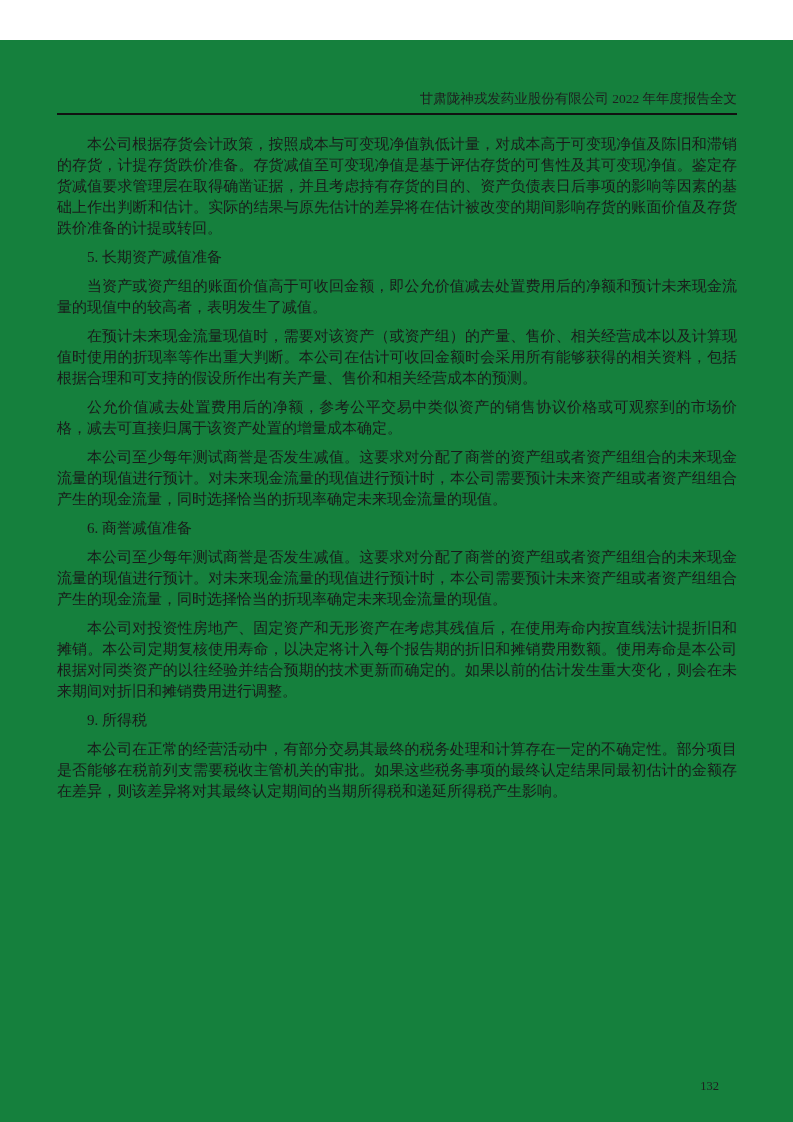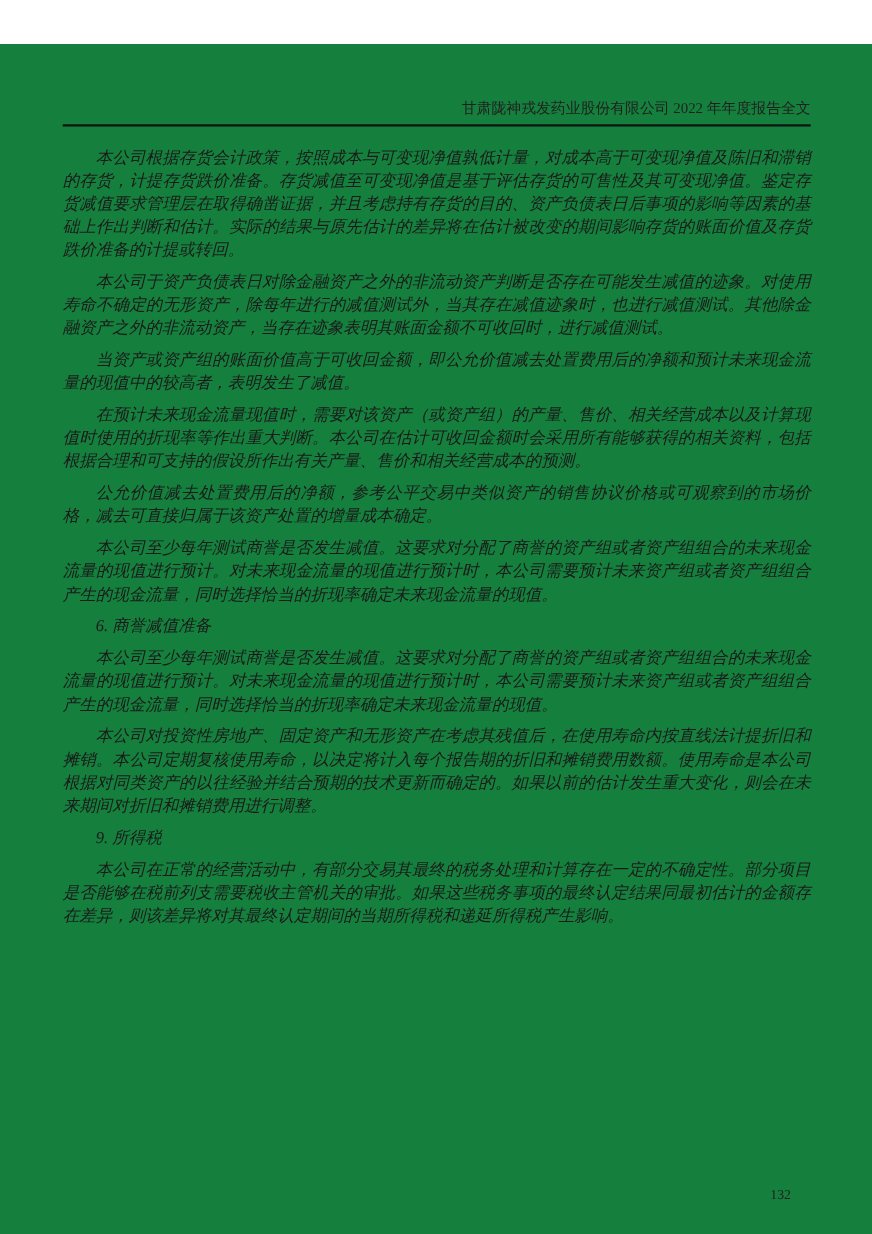--- a/index.html
+++ b/index.html
@@ -38,21 +38,20 @@
     font-size: 15px;
     line-height: 21px;
     text-align: justify;
   }
   .content p, .content h3 {
     margin: 0 0 8px 0;
     padding: 0;
     font-size: 15px;
     font-weight: normal;
     text-indent: 2em;
-    font-style: italic;
   }
   .footer-pagenum {
     position: absolute;
     top: 1039px;
     right: 74px;
     font-size: 12.5px;
     color: #1f1f1f;
   }
 </style>
 </head>
@@ -60,21 +59,21 @@
 
 <div class="page">
 
   <div class="header">
     <span>甘肃陇神戎发药业股份有限公司 2022 年年度报告全文</span>
   </div>
 
   <div class="content">
     <p>本公司根据存货会计政策，按照成本与可变现净值孰低计量，对成本高于可变现净值及陈旧和滞销的存货，计提存货跌价准备。存货减值至可变现净值是基于评估存货的可售性及其可变现净值。鉴定存货减值要求管理层在取得确凿证据，并且考虑持有存货的目的、资产负债表日后事项的影响等因素的基础上作出判断和估计。实际的结果与原先估计的差异将在估计被改变的期间影响存货的账面价值及存货跌价准备的计提或转回。</p>
 
-    <p>本公司于资产负债表日对除金融资产之外的非流动资产判断是否存在可能发生减值的迹象。对使用寿命不确定的无形资产，除每年进行的减值测试外，当其存在减值迹象时，也进行减值测试。其他除金融资产之外的非流动资产，当存在迹象表明其账面金额不可收回时，进行减值测试。</p>
+    <h3>5. 长期资产减值准备</h3>
     <p>当资产或资产组的账面价值高于可收回金额，即公允价值减去处置费用后的净额和预计未来现金流量的现值中的较高者，表明发生了减值。</p>
     <p>在预计未来现金流量现值时，需要对该资产（或资产组）的产量、售价、相关经营成本以及计算现值时使用的折现率等作出重大判断。本公司在估计可收回金额时会采用所有能够获得的相关资料，包括根据合理和可支持的假设所作出有关产量、售价和相关经营成本的预测。</p>
     <p>公允价值减去处置费用后的净额，参考公平交易中类似资产的销售协议价格或可观察到的市场价格，减去可直接归属于该资产处置的增量成本确定。</p>
     <p>本公司至少每年测试商誉是否发生减值。这要求对分配了商誉的资产组或者资产组组合的未来现金流量的现值进行预计。对未来现金流量的现值进行预计时，本公司需要预计未来资产组或者资产组组合产生的现金流量，同时选择恰当的折现率确定未来现金流量的现值。</p>
 
     <h3>6. 商誉减值准备</h3>
     <p>本公司至少每年测试商誉是否发生减值。这要求对分配了商誉的资产组或者资产组组合的未来现金流量的现值进行预计。对未来现金流量的现值进行预计时，本公司需要预计未来资产组或者资产组组合产生的现金流量，同时选择恰当的折现率确定未来现金流量的现值。</p>
 
     <p>本公司对投资性房地产、固定资产和无形资产在考虑其残值后，在使用寿命内按直线法计提折旧和摊销。本公司定期复核使用寿命，以决定将计入每个报告期的折旧和摊销费用数额。使用寿命是本公司根据对同类资产的以往经验并结合预期的技术更新而确定的。如果以前的估计发生重大变化，则会在未来期间对折旧和摊销费用进行调整。</p>
 

